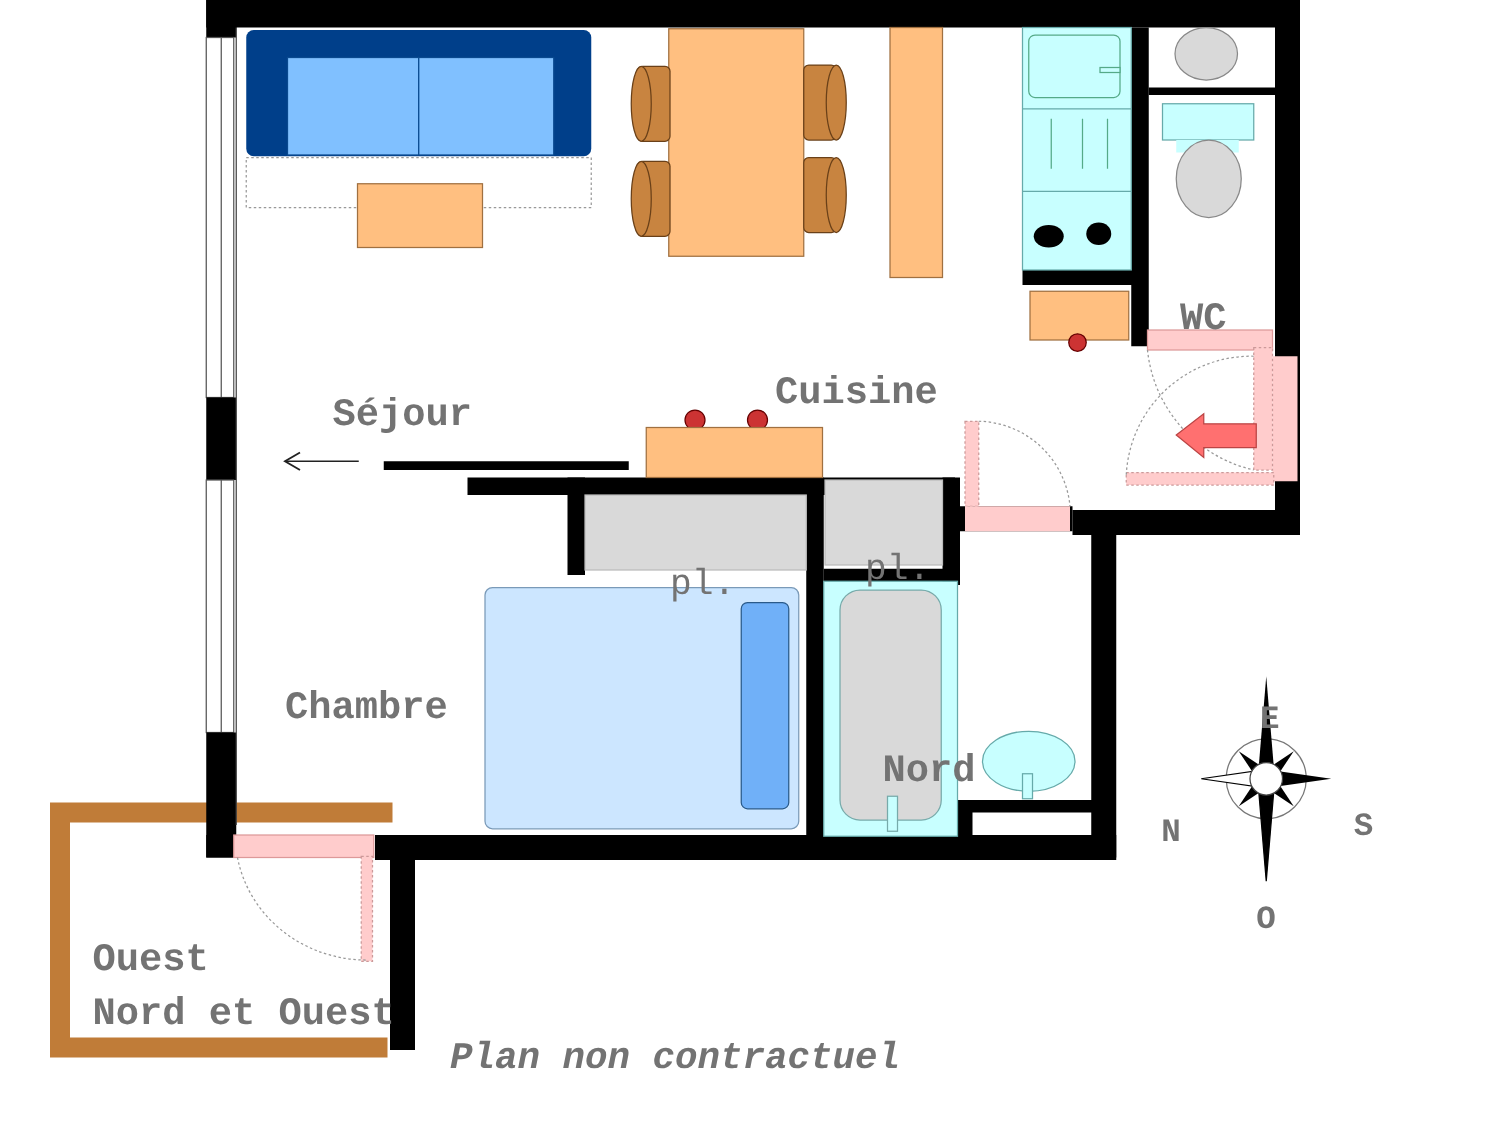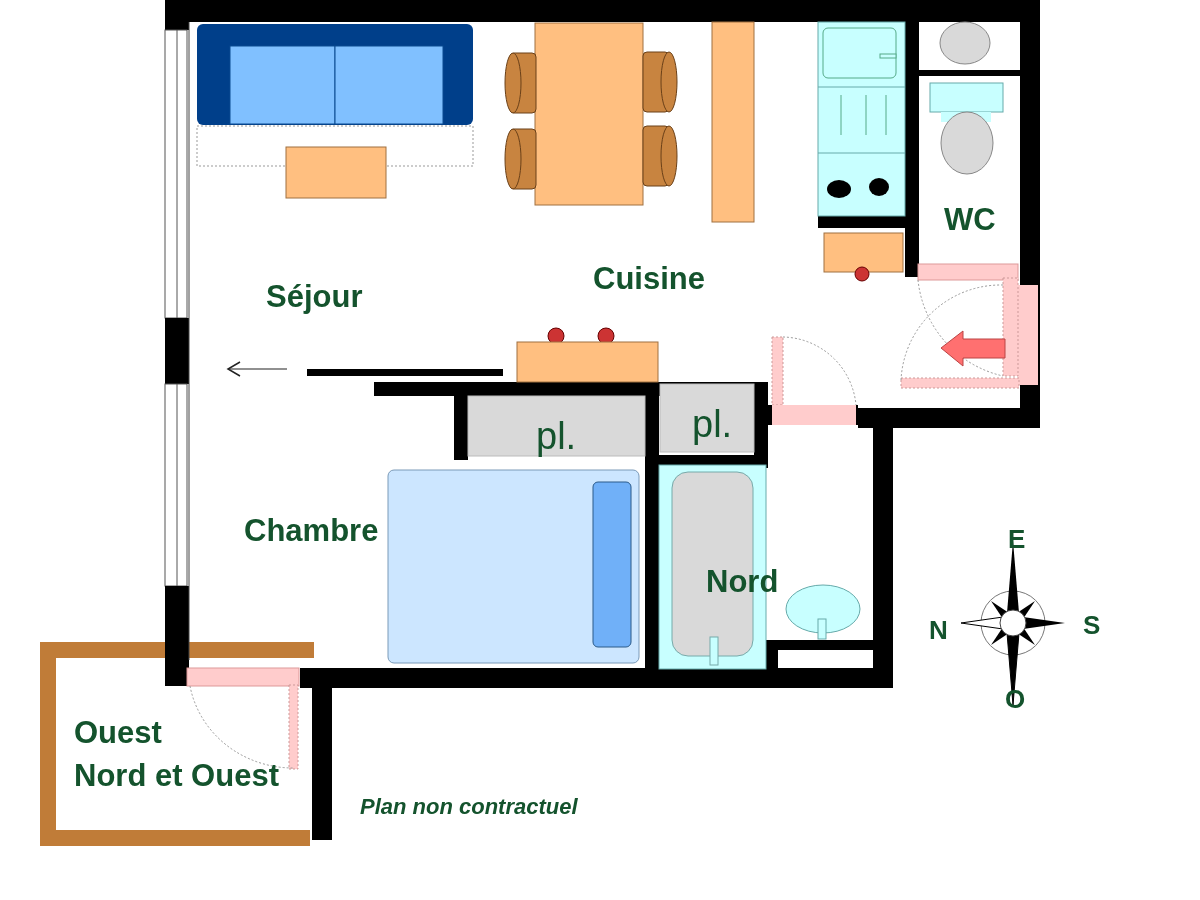--- a/index.html
+++ b/index.html
@@ -1,22 +1,22 @@
 <!DOCTYPE html>
 <html><head>
   <meta charset="utf-8">
   <style>
     html, body { margin: 0; padding: 0; background: #ffffff; }
     body { width: 1200px; height: 900px; overflow: hidden; position: relative; font-family: "Liberation Sans", sans-serif; }
     #plan { position: absolute; left: 0; top: 0; width: 1200px; height: 900px; }
-    .label { position: absolute; font-family: Liberation Sans, sans-serif; font-weight: bold; color: #14532d; white-space: nowrap; line-height: 1; }
+    .label { position: absolute; font-family: Liberation Mono, monospace; font-weight: bold; color: #737373; white-space: nowrap; line-height: 1; margin-top: 36px; }
     .lbl-room { font-size: 31px; }
-    .lbl-pl { font-weight: normal; font-size: 38px; }
+    .lbl-pl { font-weight: normal; font-size: 29px; }
     .lbl-compass { font-size: 26px; }
-    .lbl-note { font-style: italic; font-size: 22px; }
+    .lbl-note { font-style: italic; font-size: 30px; }
   </style>
 </head>
 <body>
 
 <svg id="plan" viewBox="0 0 1200 900" xmlns="http://www.w3.org/2000/svg">
 
   <g>
     <path d="M314,650 L48,650 L48,838 L310,838" fill="none" stroke="#c07c38" stroke-width="16"></path>
   </g>
 
@@ -172,23 +172,23 @@
     <polygon points="-52,0 -10,6 -10,-6" fill="#fff" stroke="#000"></polygon>
     <polygon points="-22,-22 -4,-10 -10,-4" fill="#000"></polygon>
     <polygon points="22,-22 10,-4 4,-10" fill="#000"></polygon>
     <polygon points="22,22 4,10 10,4" fill="#000"></polygon>
     <polygon points="-22,22 -10,4 -4,10" fill="#000"></polygon>
     <circle r="13" fill="#fff" stroke="#444"></circle>
   </g>
 </svg>
 
 <div class="label lbl-room" style="left:266px; top:281px;">Séjour</div>
-<div class="label lbl-room" style="left:593px; top:263px;">Cuisine</div>
+<div class="label lbl-room" style="left:620px; top:263px;">Cuisine</div>
 <div class="label lbl-room" style="left:944px; top:204px;">WC</div>
-<div class="label lbl-room" style="left:244px; top:515px;">Chambre</div>
+<div class="label lbl-room" style="left:228px; top:515px;">Chambre</div>
 <div class="label lbl-room" style="left:706px; top:566px;">Nord</div>
 <div class="label lbl-pl" style="left:536px; top:417px;">pl.</div>
 <div class="label lbl-pl" style="left:692px; top:405px;">pl.</div>
 <div class="label lbl-room" style="left:74px; top:717px;">Ouest</div>
 <div class="label lbl-room" style="left:74px; top:760px;text-align:center;">Nord et Ouest</div>
 
 <div class="label lbl-compass" style="left:1008px; top:526px;">E</div>
 <div class="label lbl-compass" style="left:929px; top:617px;">N</div>
 <div class="label lbl-compass" style="left:1083px; top:612px;">S</div>
 <div class="label lbl-compass" style="left:1005px; top:686px;">O</div>

